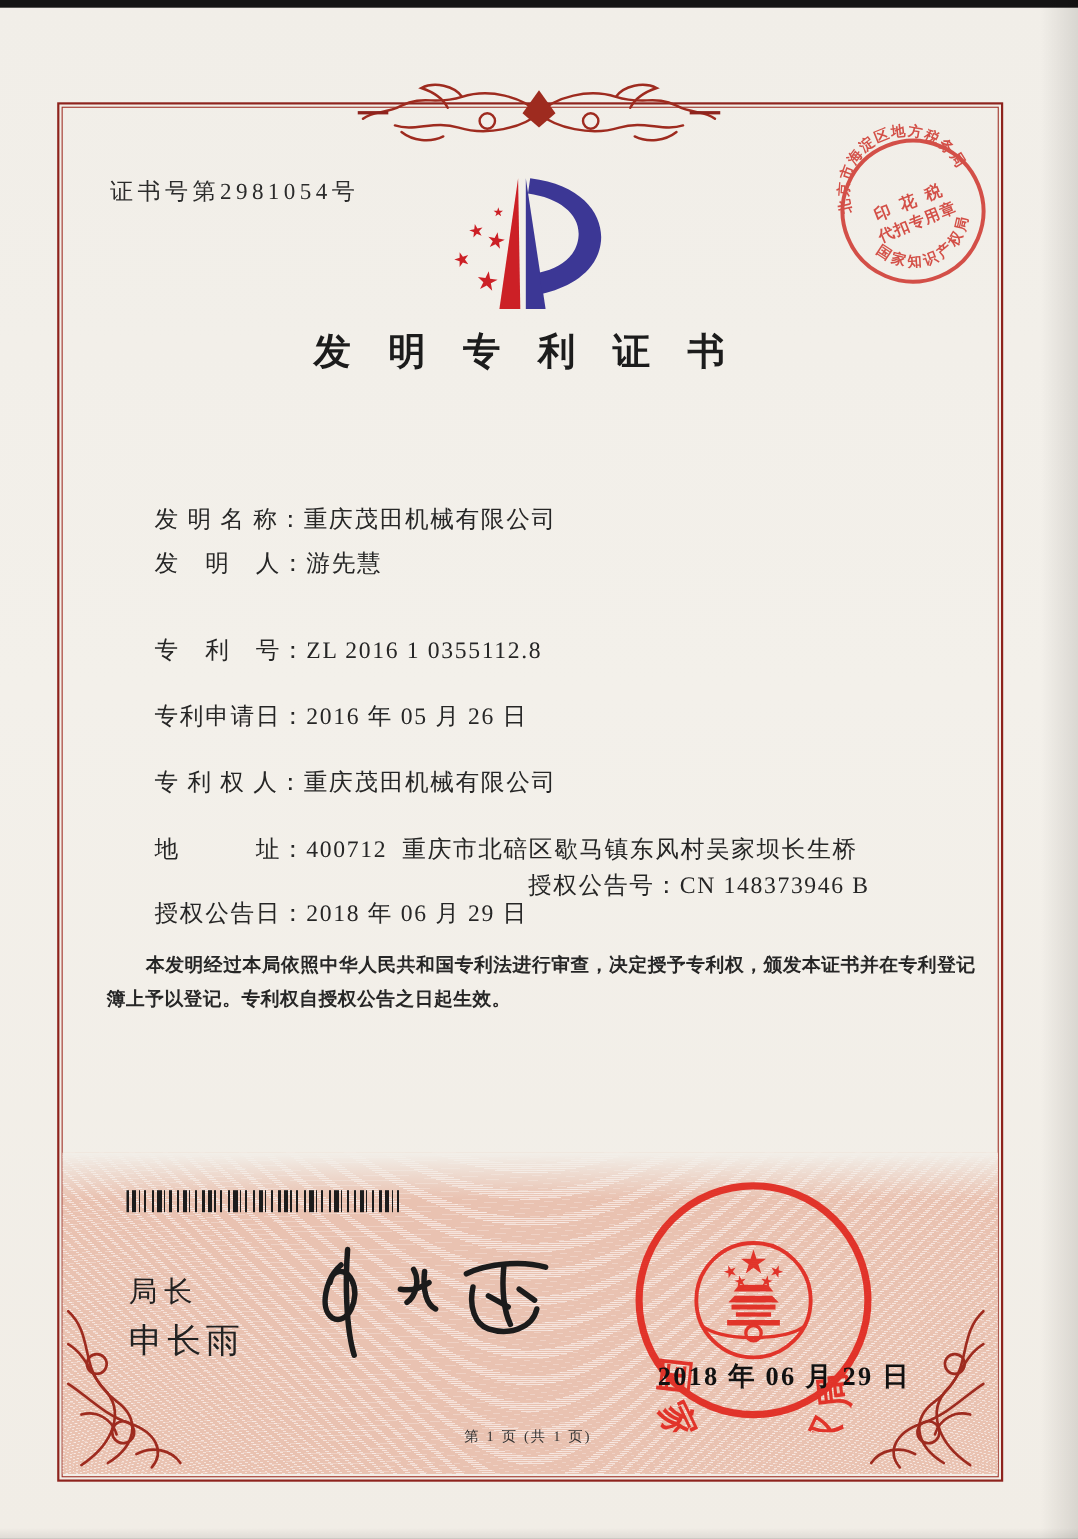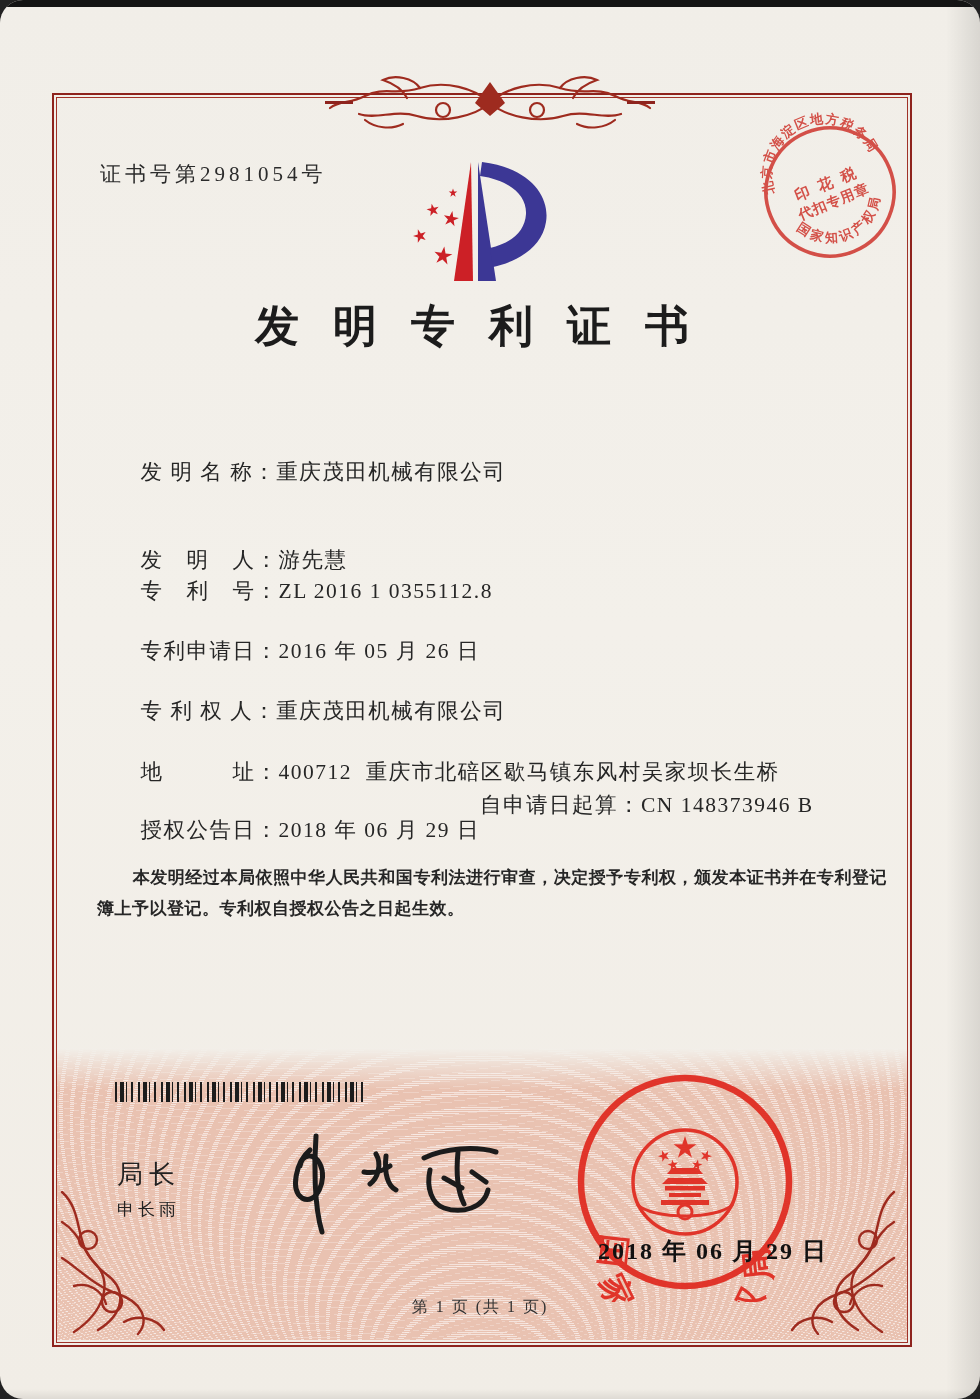--- a/index.html
+++ b/index.html
@@ -1,18 +1,18 @@
 <!DOCTYPE html>
 <html><head>
 <meta charset="utf-8">
 <style>
   html,body{margin:0;padding:0;background:#222;}
   .page{position:relative;width:980px;height:1399px;margin:0 auto;overflow:hidden;
         background:linear-gradient(180deg,#f1eee8 0%,#f3f0ea 45%,#f1ede6 100%);
-        font-family:"Liberation Serif","DejaVu Serif",serif;color:#222;border-radius:23px;}
+        font-family:"Liberation Serif","DejaVu Serif",serif;color:#222;}
   .abs{position:absolute;}
   .scan-edge-top{left:0;top:0;width:980px;height:7px;background:#141414;}
   .scan-shadow-right{right:0;top:0;width:34px;height:1399px;
         background:linear-gradient(90deg,rgba(0,0,0,0) 0%,rgba(0,0,0,0.10) 100%);}
   .scan-shadow-bottom{left:0;bottom:0;width:980px;height:10px;
         background:linear-gradient(180deg,rgba(0,0,0,0) 0%,rgba(0,0,0,0.08) 100%);}
 
   
   .frame{left:52px;top:93px;width:856px;height:1250px;border:2.5px solid #8e231d;}
   .frame-inner{position:absolute;left:2px;top:2px;right:2px;bottom:2px;border:1px solid #a03228;}
@@ -21,43 +21,43 @@
   .pink-band{left:57px;top:1048px;width:850px;height:1292px;height:292px;
         background-color:#e9c2b1;
         background-image:
           repeating-radial-gradient(140% 110% at 50% 135%,rgba(255,255,255,0.55) 0 1.2px,rgba(255,255,255,0) 1.2px 7px),
           repeating-radial-gradient(160% 120% at 30% 150%,rgba(255,255,255,0.25) 0 1px,rgba(255,255,255,0) 1px 9px);}
   .pink-fade{position:absolute;left:0;top:0;width:100%;height:42px;
         background:linear-gradient(180deg,#f2efe9 0%,rgba(242,239,233,0) 100%);}
 
   .cert-no{left:100px;top:160px;font-size:21px;letter-spacing:4px;color:#2b2b2b;}
 
-  .title{left:0;top:297px;width:944px;text-align:center;font-size:44px;font-weight:700;
+  .title{left:0;top:297px;width:944px;text-align:center;font-size:34px;font-weight:700;
          letter-spacing:34px;padding-left:34px;box-sizing:border-box;color:#1c1c1c;}
   .field-row{position:absolute;left:113px;width:790px;font-size:21.5px;color:#262626;
              white-space:pre-wrap;letter-spacing:1.5px;}
   .field-label{font-weight:400;text-align:right;}
   .field-col2{position:absolute;left:367px;top:0;white-space:pre-wrap;}
 
   .paras{left:97px;top:862px;width:790px;font-size:17px;line-height:31px;
          text-align:justify;color:#262626;font-weight:bold;}
   .paras p{margin:0;text-indent:2.1em;letter-spacing:0.5px;}
 
   .barcode{left:115px;top:1082px;width:250px;height:20px;
         background-image:
           repeating-linear-gradient(90deg,#1c1c1c 0 2px,rgba(0,0,0,0) 2px 5px,#1c1c1c 5px 9px,rgba(0,0,0,0) 9px 11px,#1c1c1c 11px 12px,rgba(0,0,0,0) 12px 16px,#1c1c1c 16px 18px,rgba(0,0,0,0) 18px 23px);}
 
   .officer-title{left:117px;top:1157px;font-size:26px;letter-spacing:6px;color:#222;}
-  .officer-name{left:117px;top:1198px;font-size:17px;letter-spacing:4px;color:#222;}
+  .officer-name{left:117px;top:1198px;font-size:31px;letter-spacing:4px;color:#222;}
 
   .signature{left:272px;top:1128px;}
   .seal{left:565px;top:1062px;}
   .seal-date{left:598px;top:1235px;font-size:24px;letter-spacing:2px;color:#111;font-weight:600;}
 
-  .footer{left:52px;top:1297px;width:856px;text-align:center;font-size:16px;
+  .footer{left:52px;top:1297px;width:856px;text-align:center;font-size:13px;
           letter-spacing:2px;color:#333;}
 
   .logo{left:392px;top:148px;}
   .tax-stamp{left:745px;top:104px;}
   .flourish{left:325px;top:58px;}
   .corner-bl{left:54px;top:1182px;}
   .corner-br{left:752px;top:1182px;}
 </style>
 </head>
 <body>
@@ -152,38 +152,38 @@
         <textPath href="#taxBottomArc" startOffset="50%" text-anchor="middle">国家知识产权局</textPath>
       </text>
     </g>
   </svg>
 
   <div class="abs title">发明专利证书</div>
 
   <div class="abs field-row" style="top:432px">
     <span class="field-label">发 明 名 称：</span><span>重庆茂田机械有限公司</span>
   </div>
-  <div class="abs field-row" style="top:520px">
+  <div class="abs field-row" style="top:472px">
     <span class="field-label">发　明　人：</span><span>游先慧</span>
   </div>
   <div class="abs field-row" style="top:551px">
     <span class="field-label">专　利　号：</span><span>ZL 2016 1 0355112.8</span>
   </div>
   <div class="abs field-row" style="top:611px">
     <span class="field-label">专利申请日：</span><span>2016 年 05 月 26 日</span>
   </div>
   <div class="abs field-row" style="top:671px">
     <span class="field-label">专 利 权 人：</span><span>重庆茂田机械有限公司</span>
   </div>
   <div class="abs field-row" style="top:732px">
     <span class="field-label">地　　　址：</span><span>400712  重庆市北碚区歇马镇东风村吴家坝长生桥</span>
   </div>
   <div class="abs field-row" style="top:790px">
     <span class="field-label">授权公告日：</span><span>2018 年 06 月 29 日</span>
-    <span class="field-col2"><span>自申请日起算：</span><span>CN 148373946 B</span></span>
+    <span class="field-col2"><span>授权公告号：</span><span>CN 148373946 B</span></span>
   </div>
 
   <div class="abs paras">
     <p>本发明经过本局依照中华人民共和国专利法进行审查，决定授予专利权，颁发本证书并在专利登记簿上予以登记。专利权自授权公告之日起生效。</p>
   </div>
 
   <div class="abs barcode"></div>
 
   <div class="abs officer-title">局长</div>
   <div class="abs officer-name">申长雨</div>

